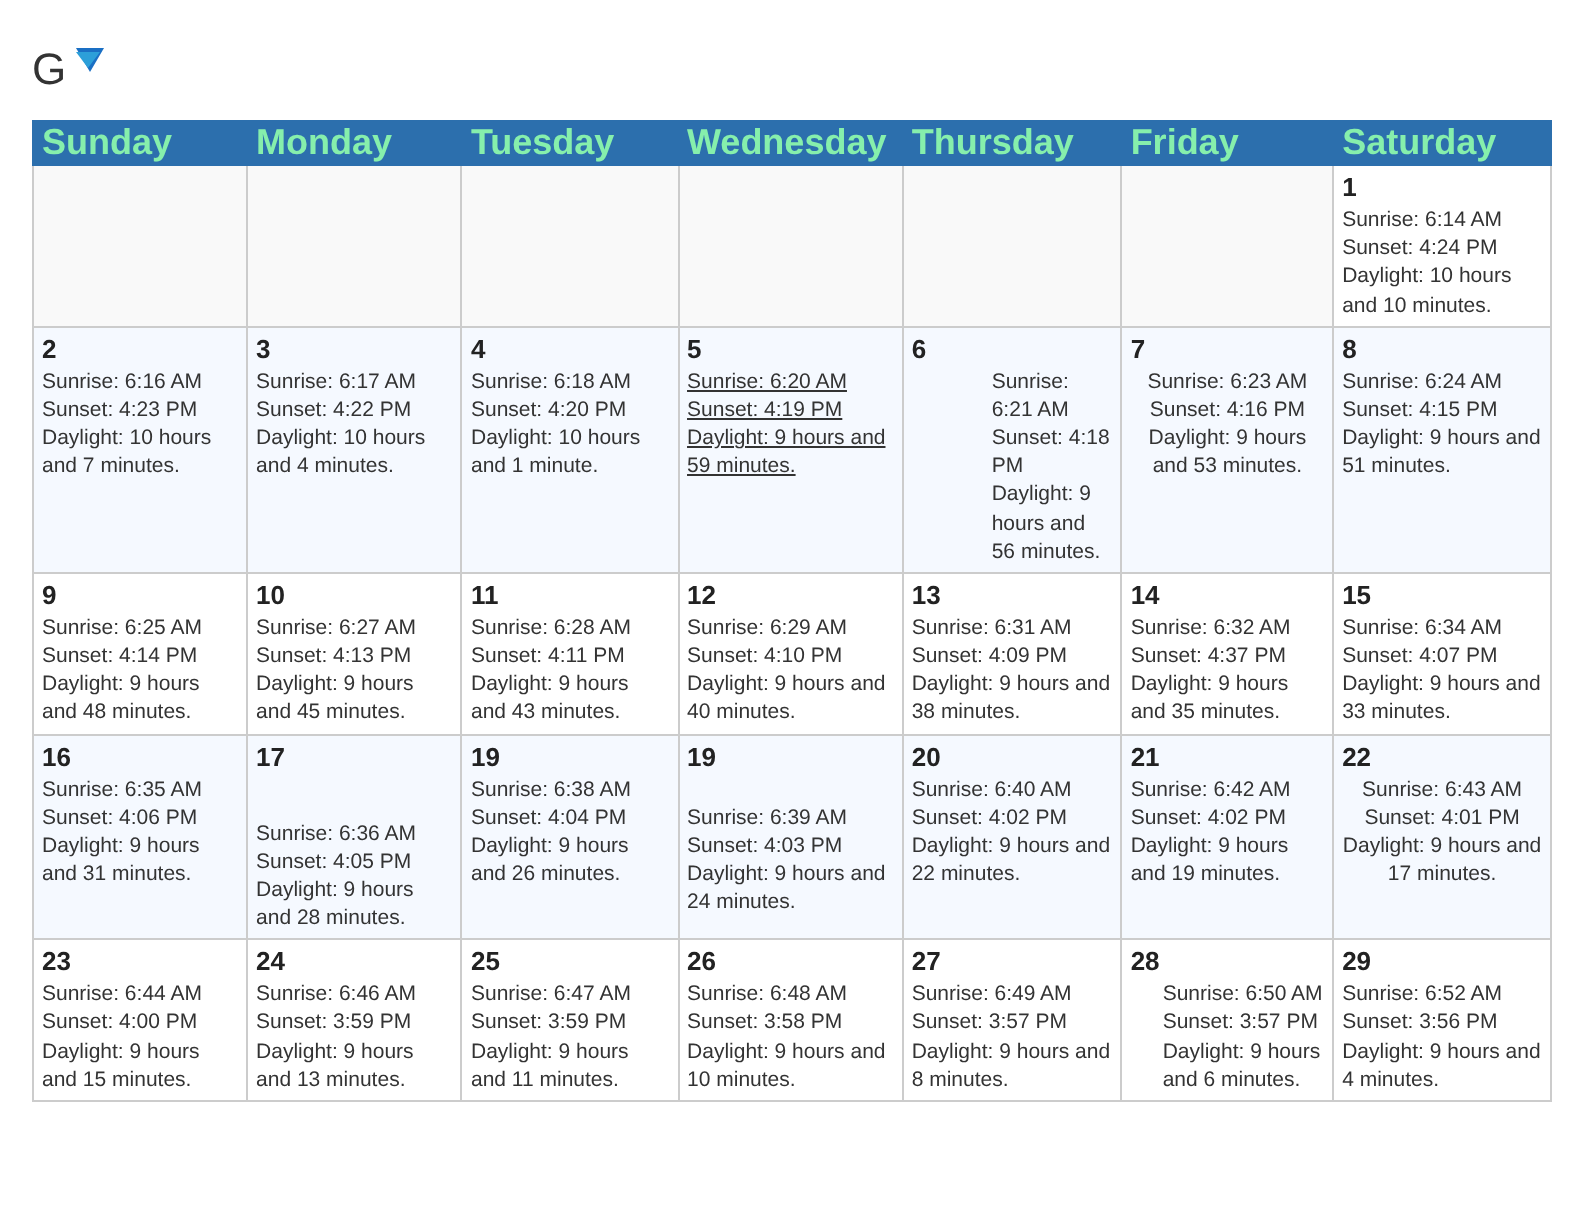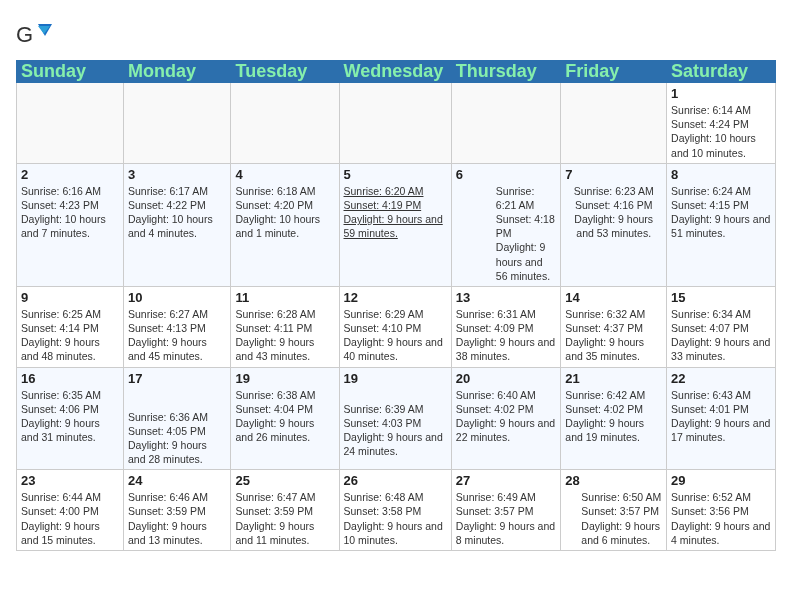--- a/index.html
+++ b/index.html
@@ -249,21 +249,21 @@
 Daylight: 9 hours and 22 minutes.</div>
         </td>
         <td>
           <span class="day-number">21</span>
           <div class="day-info" style="white-space: pre-line;">Sunrise: 6:42 AM
 Sunset: 4:02 PM
 Daylight: 9 hours and 19 minutes.</div>
         </td>
         <td>
           <span class="day-number">22</span>
-          <div class="day-info" style="white-space: pre-line;">Sunrise: 6:43 AM
+          <div class="day-info" style="white-space: pre-line; text-align: center;">Sunrise: 6:43 AM
 Sunset: 4:01 PM
 Daylight: 9 hours and 17 minutes.</div>
         </td>
       </tr>
       <tr>
         <td>
           <span class="day-number">23</span>
           <div class="day-info" style="white-space: pre-line;">Sunrise: 6:44 AM
 Sunset: 4:00 PM
 Daylight: 9 hours and 15 minutes.</div>

